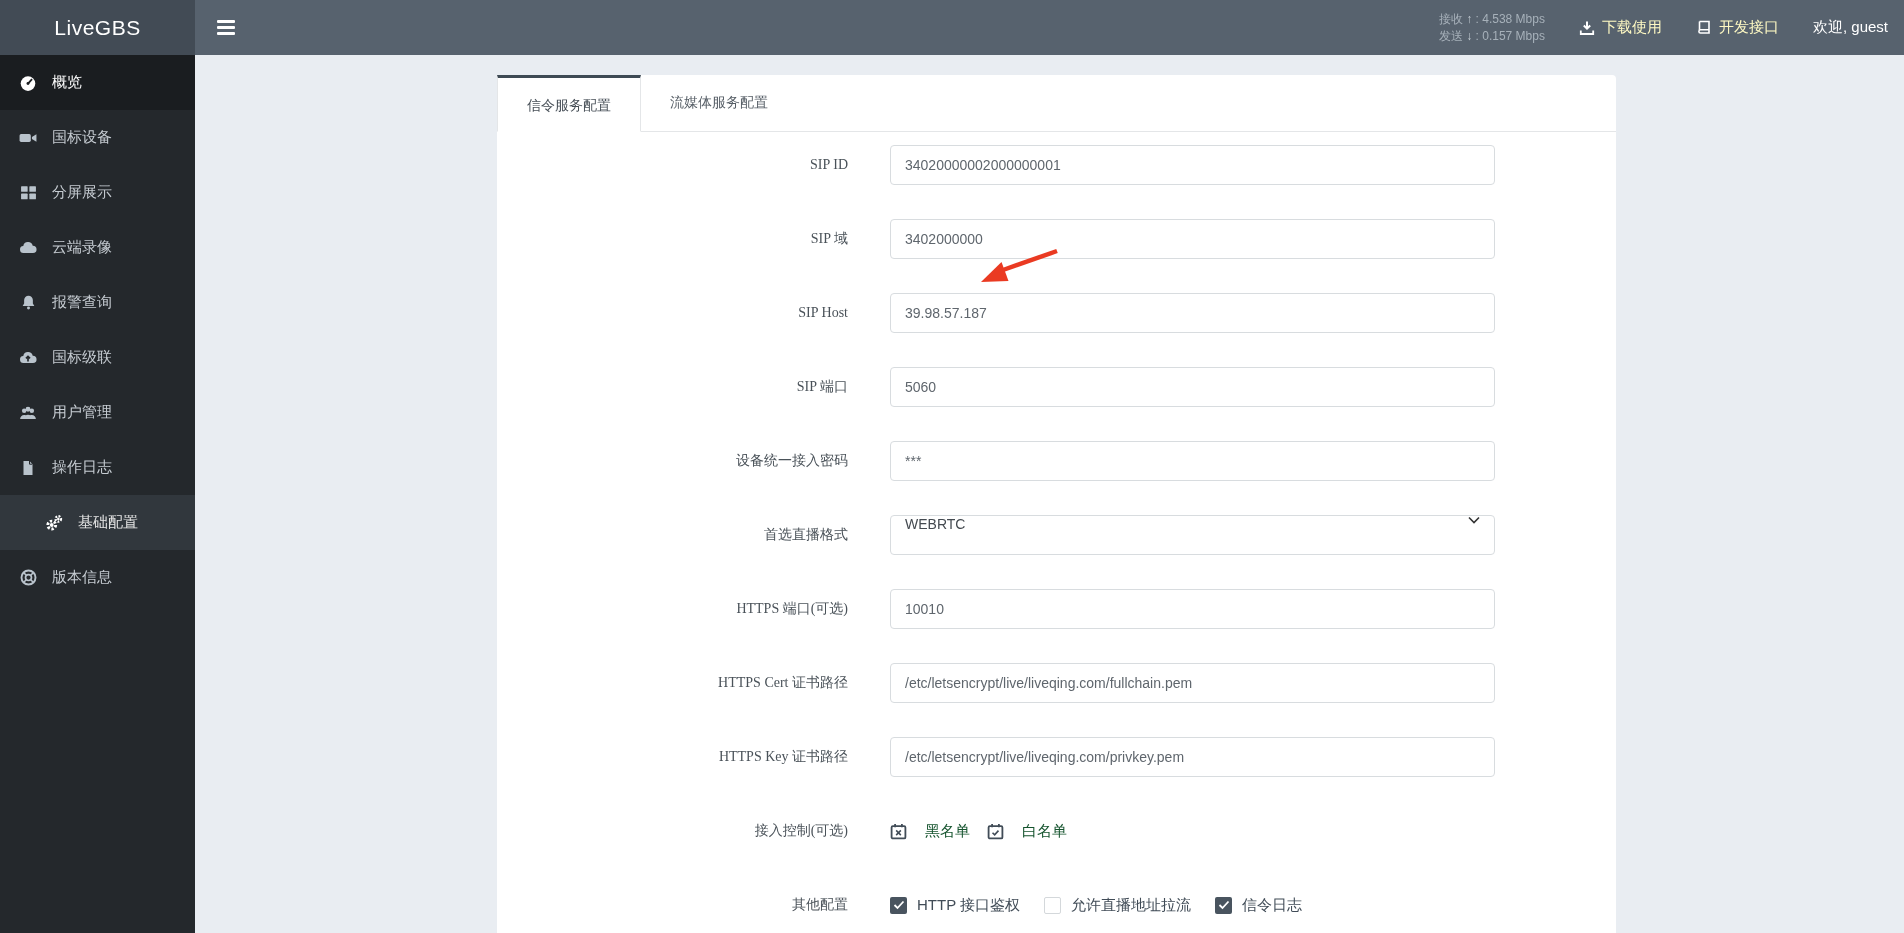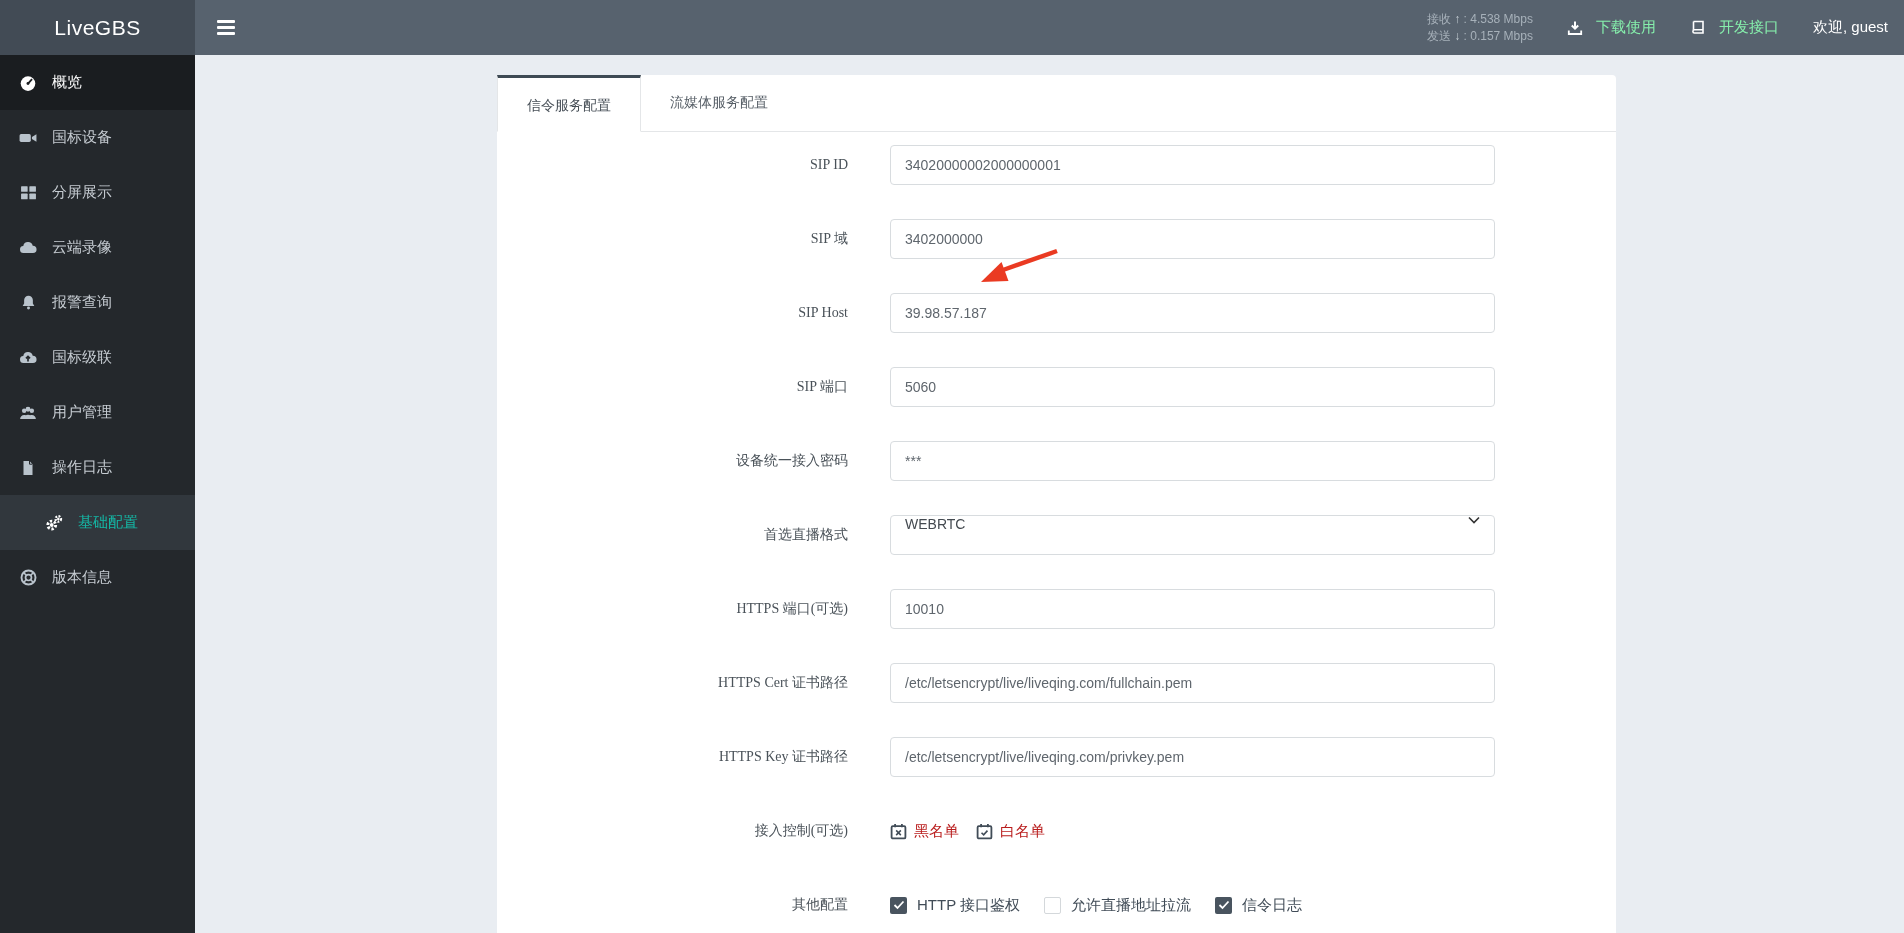--- a/index.html
+++ b/index.html
@@ -12,51 +12,51 @@
   .header { position:absolute; top:0; left:0; width:1904px; height:55px;
     background:#57626e; display:flex; align-items:stretch; z-index:10; }
   .logo-box { width:195px; background:#424b55; color:#fff; display:flex;
     align-items:center; justify-content:center; font-size:21px; letter-spacing:.5px; cursor:pointer; }
   .hamburger { width:50px; display:flex; flex-direction:column; justify-content:center;
     align-items:center; gap:3px; margin-left:6px; cursor:pointer; }
   .hamburger span { display:block; width:18px; height:3px; background:#fff; border-radius:1px; }
   .header-right { margin-left:auto; display:flex; align-items:center; gap:34px; padding-right:16px; }
   .net-stats { text-align:left; font-size:12px; color:#a7b1ba; line-height:17px; }
   .net-stats .arrow { color:#c3ccd3; font-weight:bold; }
-  .hlink { color:#86efac; font-size:15px; display:flex; align-items:center; gap:13px; cursor:pointer; white-space:nowrap; }
+  .hlink { color:#fef9c3; font-size:15px; display:flex; align-items:center; gap:7px; cursor:pointer; white-space:nowrap; }
   .hlink svg { display:block; }
   .welcome { color:#fff; font-size:15px; white-space:nowrap; }
   
   .sidebar { position:absolute; top:55px; left:0; width:195px; height:878px; background:#24282c; z-index:9; }
   .side-item { height:55px; display:flex; align-items:center; padding-left:19px;
     color:#c6ccd2; font-size:15px; cursor:pointer; }
   .side-item .sicon { width:18px; height:18px; margin-right:15px; flex:none; display:flex;
     align-items:center; justify-content:center; }
   .side-item.dark { background:#1a1d20; color:#fff; }
-  .side-item.active { background:#31373d; color:#14b8a6;padding-left:45px; }
+  .side-item.active { background:#31373d; color:#e5e5e5;padding-left:45px; }
   
   .content { position:absolute; top:55px; left:195px; width:1709px; height:878px;
     background:#e9edf2; overflow:hidden; }
   .card { position:absolute; left:302px; top:20px; width:1119px; height:1100px;
     background:#fff; border-radius:4px; }
   .tabbar { height:57px; border-bottom:1px solid #e4e6e8; display:flex; }
   .tab { height:57px; line-height:54px; padding:0 29px; font-size:14px; color:#565e66; cursor:pointer; }
   .tab.active { background:#fff; border:1px solid #e4e6e8; border-bottom:1px solid #fff;
     border-top:3px solid #3e4a54; margin-bottom:-1px; color:#474f57; }
   .formwrap { position:relative; padding-top:13px; }
   .form-row { display:flex; align-items:center; height:40px; margin-bottom:34px; }
   .form-label { width:351px; flex:none; text-align:right; font-size:14px; color:#4a5259;font-family:Liberation Serif, serif; }
   .ctrl { margin-left:42px; width:605px; height:40px; flex:none; position:relative; }
   .ctrl input { width:100%; height:100%; border:1px solid #d8dcdf; border-radius:4px;
     padding:0 14px; font-size:14px; color:#5f666d; background:#fff; outline:none; }
   .select-box { width:100%; height:100%; border:1px solid #d8dcdf; border-radius:4px;
     padding:0 14px; font-size:14px; color:#444a50; display:flex; align-items:flex-start; cursor:pointer; background:#fff; }
   .select-box .chev { margin-left:auto; }
   .inline-ctrl { margin-left:42px; display:flex; align-items:center; }
-  .acl-item { display:flex; align-items:center; gap:7px; color:#b91c1c; font-size:15px;
+  .acl-item { display:flex; align-items:center; gap:18px; color:#14532d; font-size:15px;
     margin-right:17px; cursor:pointer; }
   .cb-group { display:flex; align-items:center; }
   .cb-item { display:flex; align-items:center; margin-right:24px; cursor:pointer; }
   .cb-box { width:17px; height:17px; border-radius:2px; flex:none; display:flex;
     align-items:center; justify-content:center; }
   .cb-box.checked { background:#49545f; }
   .cb-box.unchecked { background:#fff; border:1px solid #d4d8db; }
   .cb-label { margin-left:10px; color:#414c57; font-size:15px; }
   .red-arrow { position:absolute; left:470px; top:105px; width:110px; height:55px; pointer-events:none; }
 </style>

